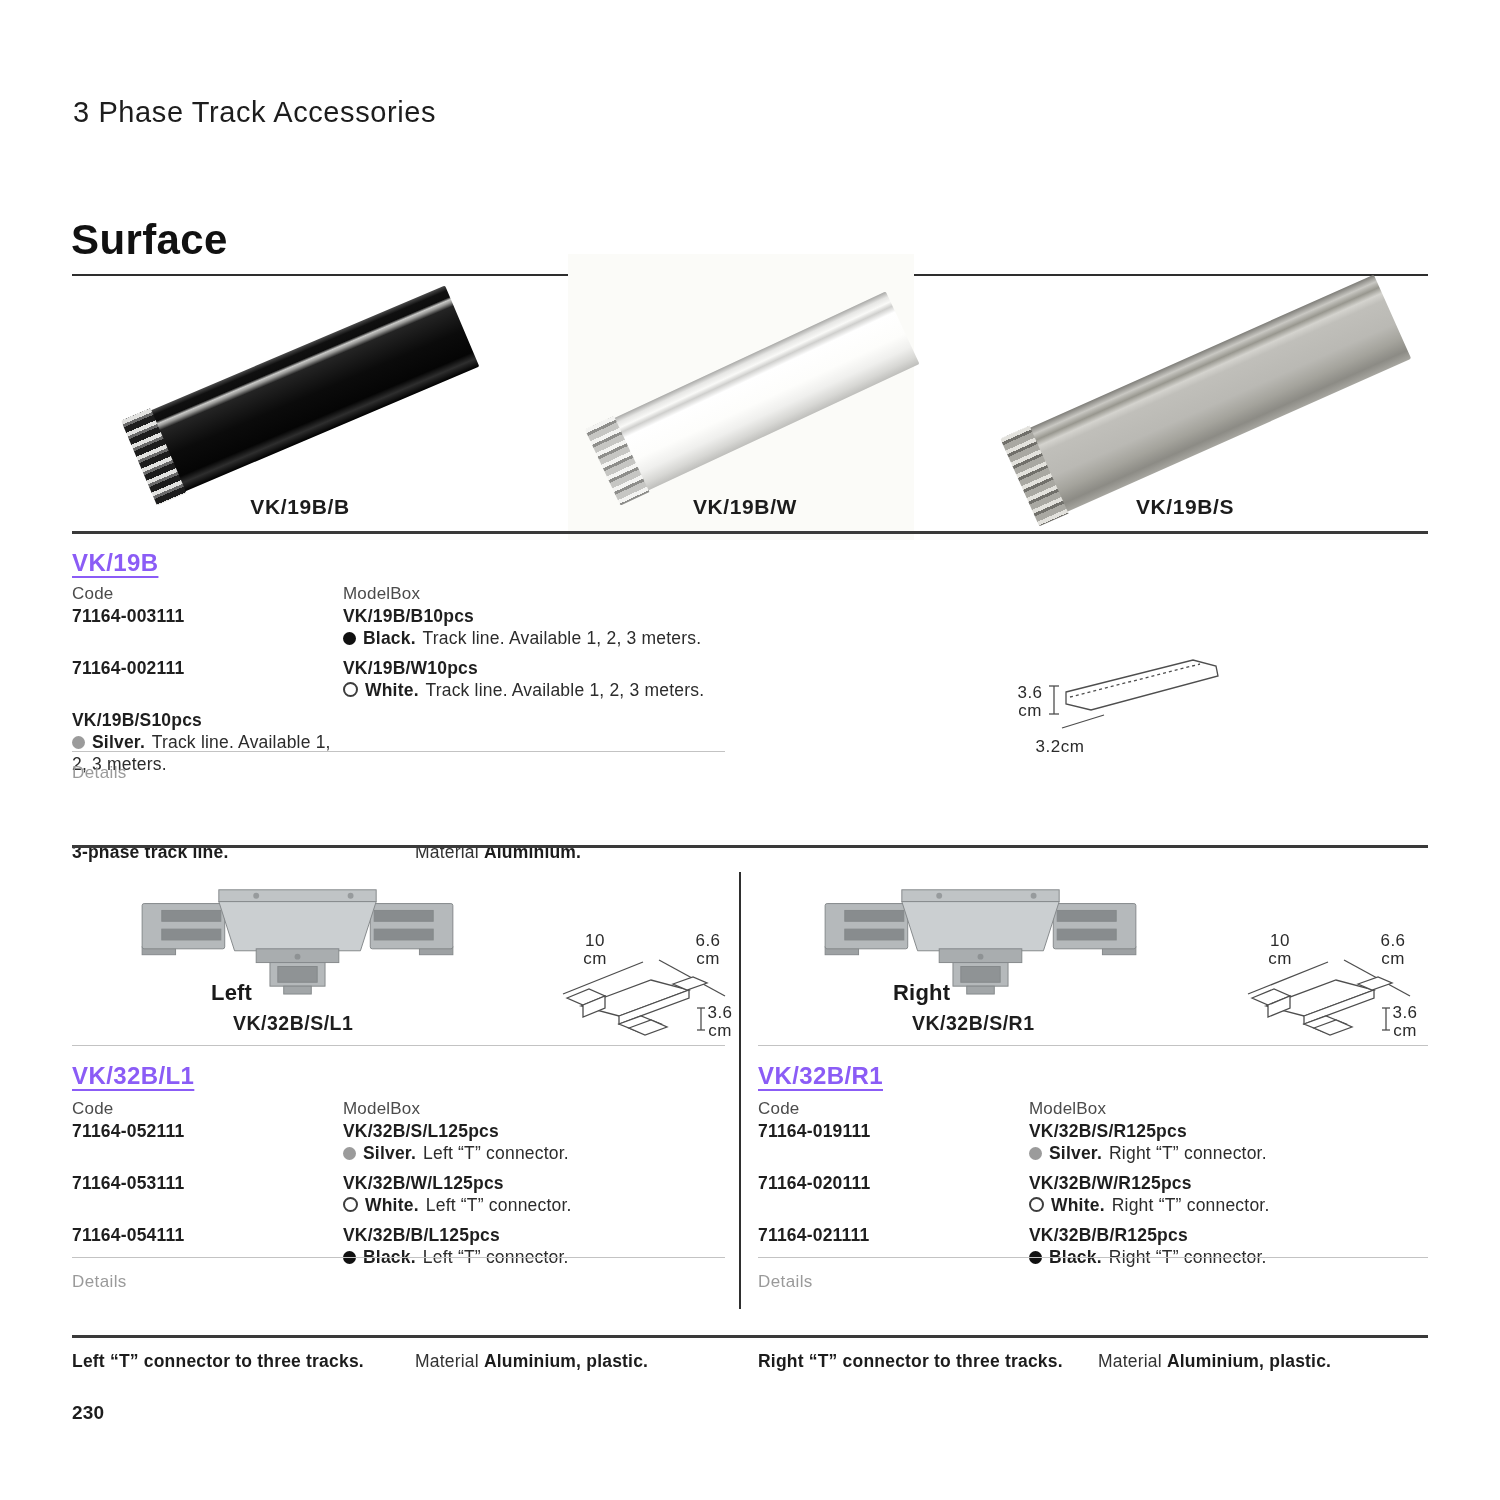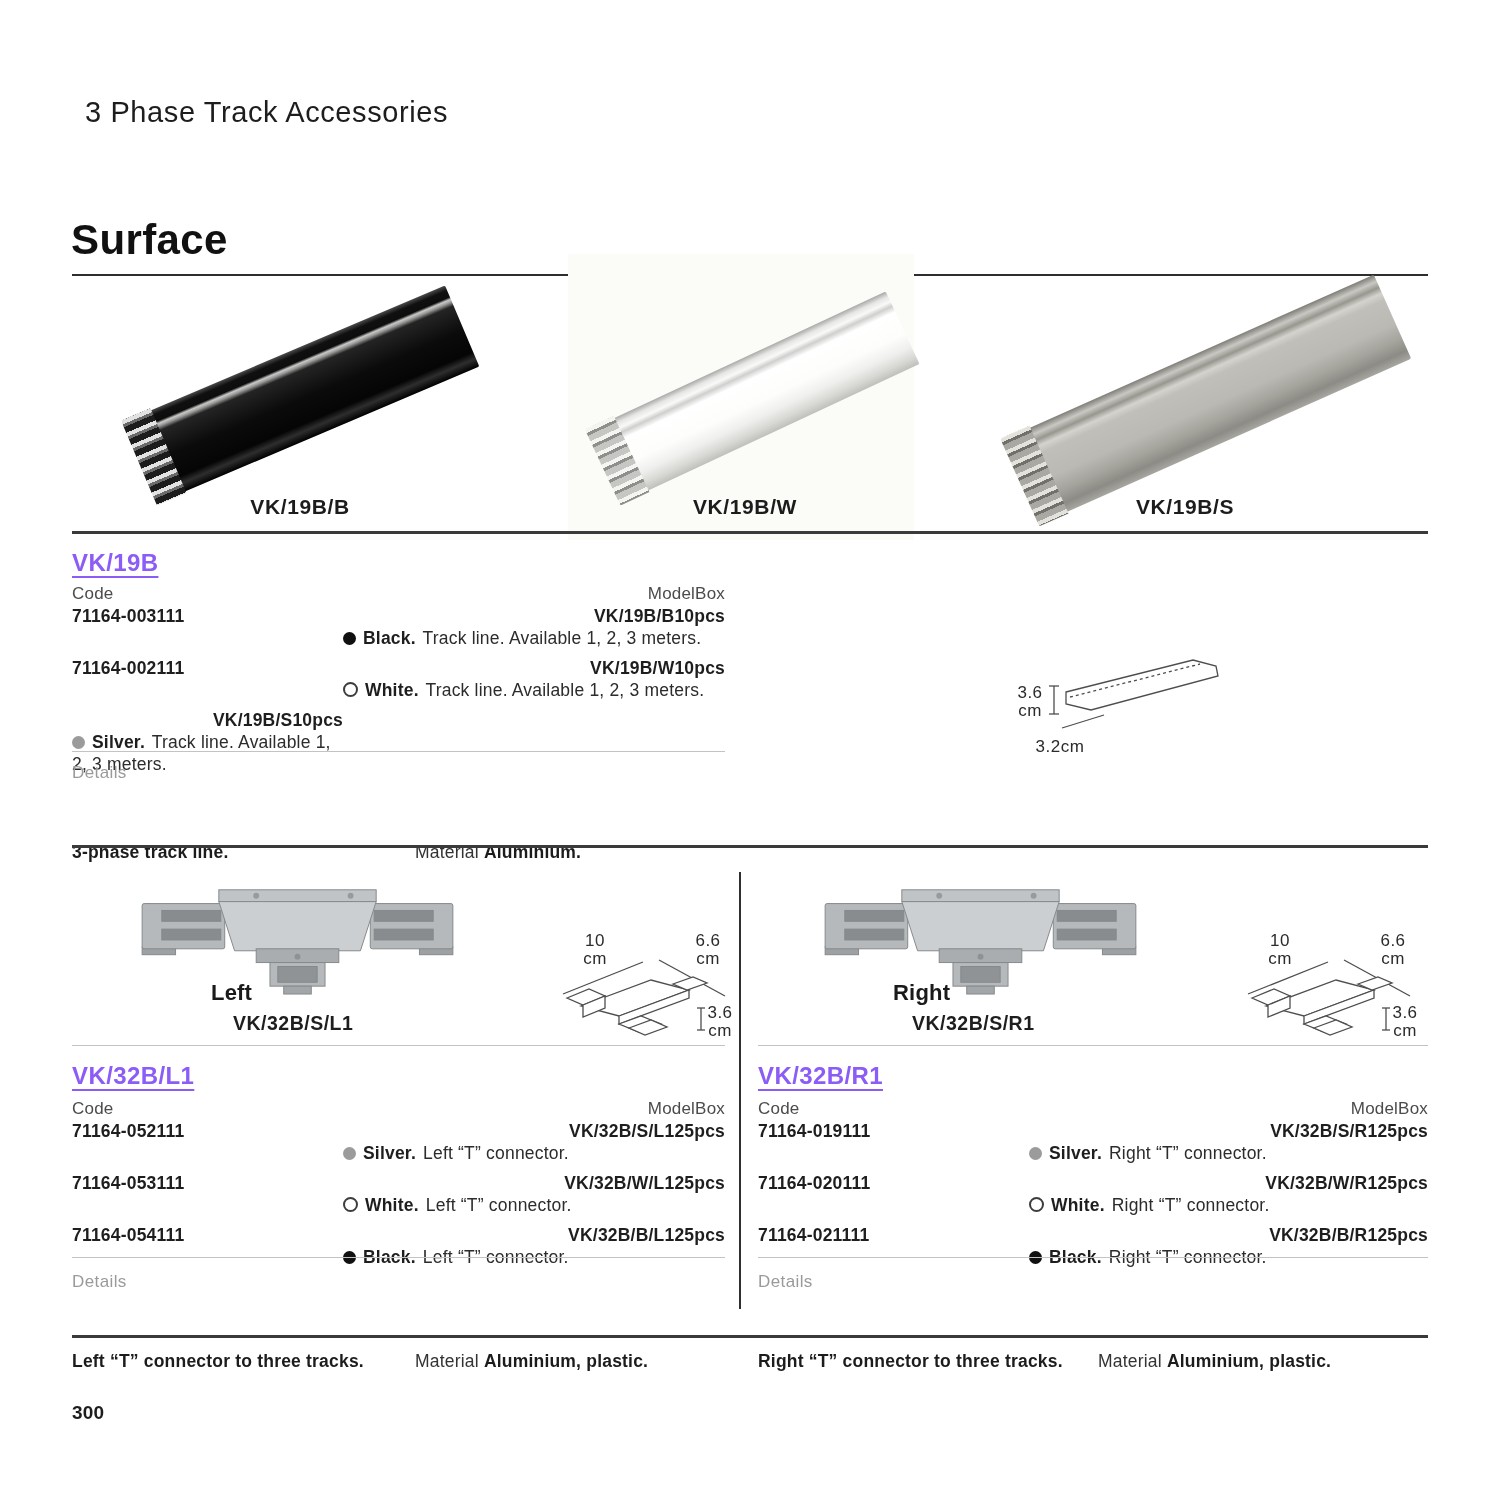--- a/index.html
+++ b/index.html
@@ -31,21 +31,21 @@
   .bar-white .cap{background:repeating-linear-gradient(180deg,#f4f4f2 0 4px,#8e8e8b 4px 7px,#c6c6c3 7px 13px);}
   .bar-silver{background:linear-gradient(180deg,#7e7d78 0%,#c9c8c3 8%,#98978f 15%,#d4d3ce 22%,#c0bfba 30%,#bab9b4 58%,#a4a39c 76%,#8c8b85 90%,#a7a6a0 100%);}
   .bar-silver .cap{background:repeating-linear-gradient(180deg,#e3e2dd 0 4px,#71706b 4px 7px,#a9a8a2 7px 13px);}
   .prod-label{font-size:21px;font-weight:bold;color:#1c1c1c;text-align:center;letter-spacing:0.6px;}
 
   
   .sec-heading{font-size:24px;font-weight:bold;color:#8b5cf6;text-decoration:underline;text-underline-offset:5px;letter-spacing:0.4px;}
   .tbl{font-size:17.5px;line-height:22px;}
   .t-row{display:grid;grid-template-columns:271px 1fr;margin-bottom:8px;}
   .t-head{color:#4b4b4b;font-size:17px;margin-bottom:0;}
-  .m-line{display:flex;justify-content:flex-end;}
+  .m-line{display:flex;justify-content:flex-start;}
   .c-code{font-weight:bold;color:#1e1e1e;}
   .c-model{font-weight:bold;color:#1e1e1e;}
   .c-box{font-weight:bold;color:#1e1e1e;}
   .d-line{color:#2c2c2c;}
   .c-color{font-weight:bold;color:#1e1e1e;margin:0 2px 0 2px;}
   .dot{display:inline-block;width:13px;height:13px;border-radius:50%;margin-right:5px;vertical-align:-1px;}
   .dot-black{background:#101010;}
   .dot-white{background:#fff;border:2px solid #3d3d3d;width:11px;height:11px;}
   .dot-silver{background:#9b9b9b;}
 
@@ -65,21 +65,21 @@
   svg .art{fill:#ffffff;stroke:#4e4e4e;stroke-width:1.3;}
   svg .dim{stroke:#4e4e4e;stroke-width:1.3;}
 
   .pagenum{font-size:19px;font-weight:bold;color:#1d1d1d;}
 </style>
 </head>
 <body>
 
 <div class="page">
 
-  <div class="abs breadcrumb" style="left:73px;top:96px;margin-left:12px;">3 Phase Track Accessories</div>
+  <div class="abs breadcrumb" style="left:73px;top:96px;">3 Phase Track Accessories</div>
   <div class="abs title" style="left:71px;top:216px;">Surface</div>
   <div class="abs rule-mid" style="left:72px;top:274px;width:1356px;"></div>
 
   <div class="abs photo-bg" style="left:568px;top:254px;width:346px;height:286px;"></div>
 
   <div class="abs prod" style="left:133px;top:295px;width:340px;height:195px;">
     <div class="bar bar-black" style="left:-5px;top:55px;width:348px;height:88px;transform:rotate(-23deg);">
       <span class="cap"></span>
     </div>
   </div>
@@ -351,15 +351,15 @@
 
   <div class="abs details-label" style="left:758px;top:1272px;">Details</div>
   <div class="abs details-text dt-bold" style="left:758px;top:1303px;">Right “T” connector to three tracks.</div>
   <div class="abs details-text" style="left:1098px;top:1303px;">
     <span class="dt-mat">Material</span>
     <span class="dt-matval">Aluminium, plastic.</span>
   </div>
 
   <div class="abs rule-dark" style="left:72px;top:1335px;width:1356px;"></div>
 
-  <div class="abs pagenum" style="left:72px;top:1402px;">300</div>
+  <div class="abs pagenum" style="left:72px;top:1402px;">230</div>
 
 </div>
 
 </body></html>

